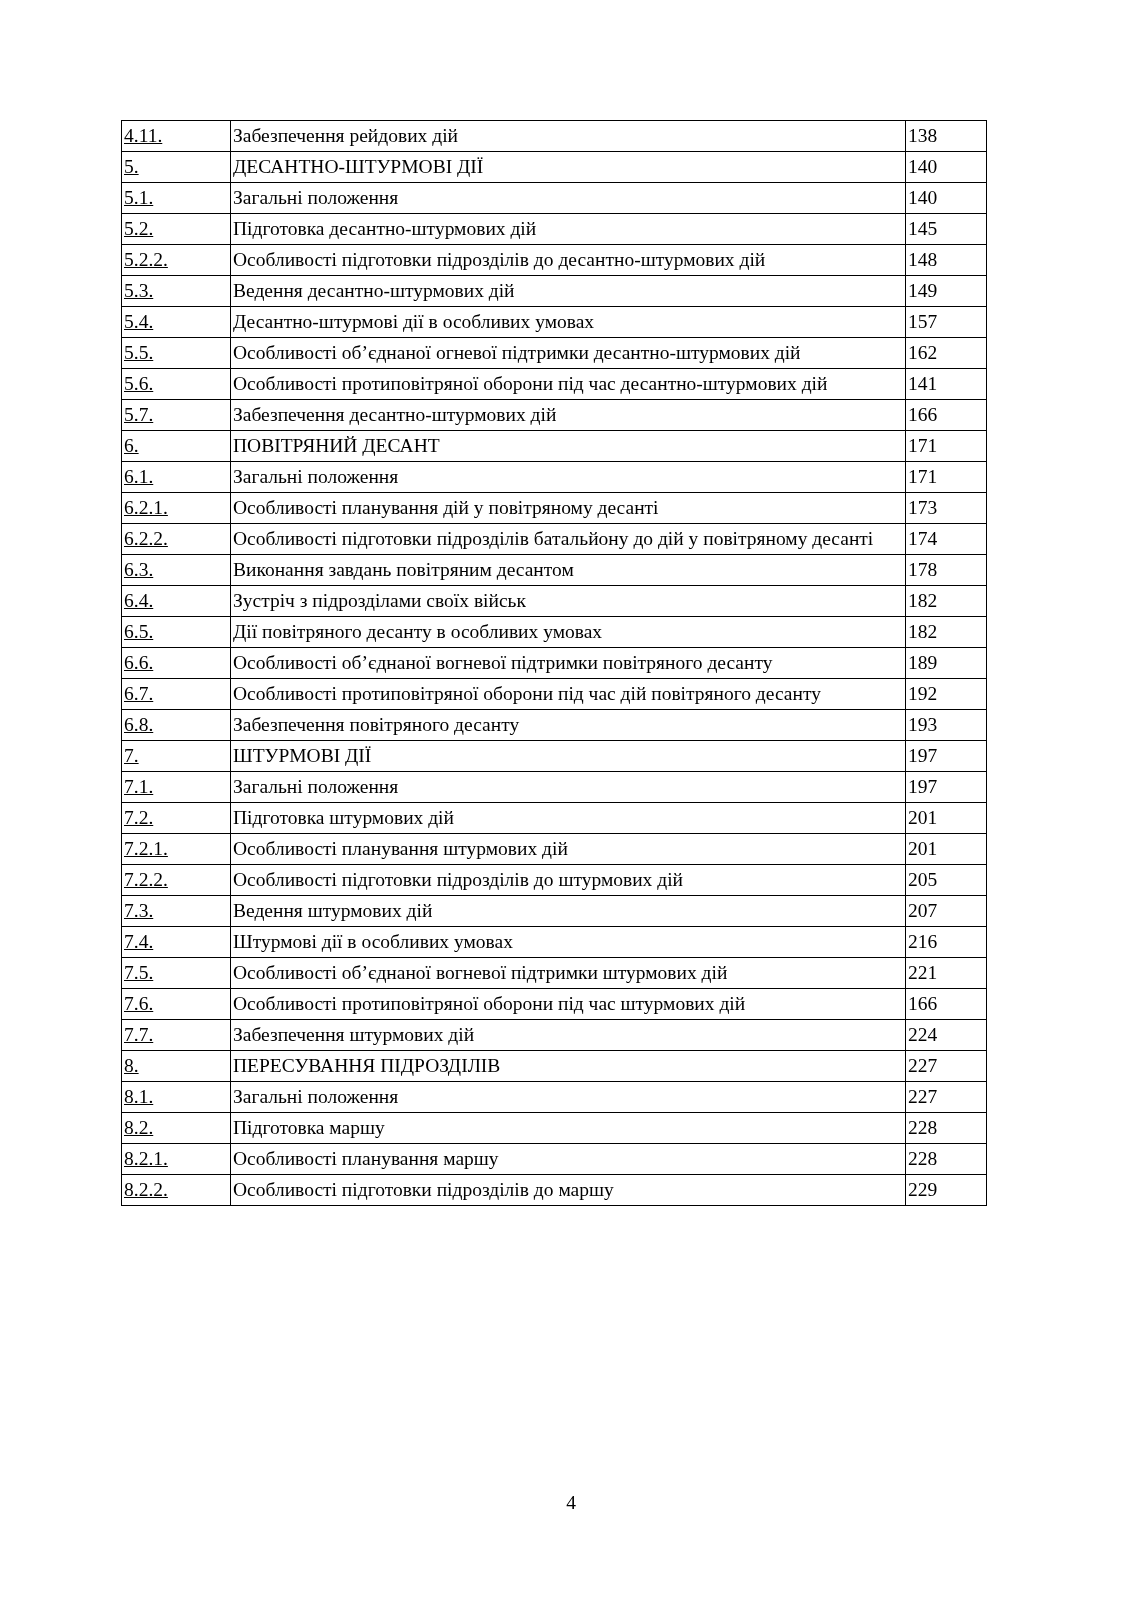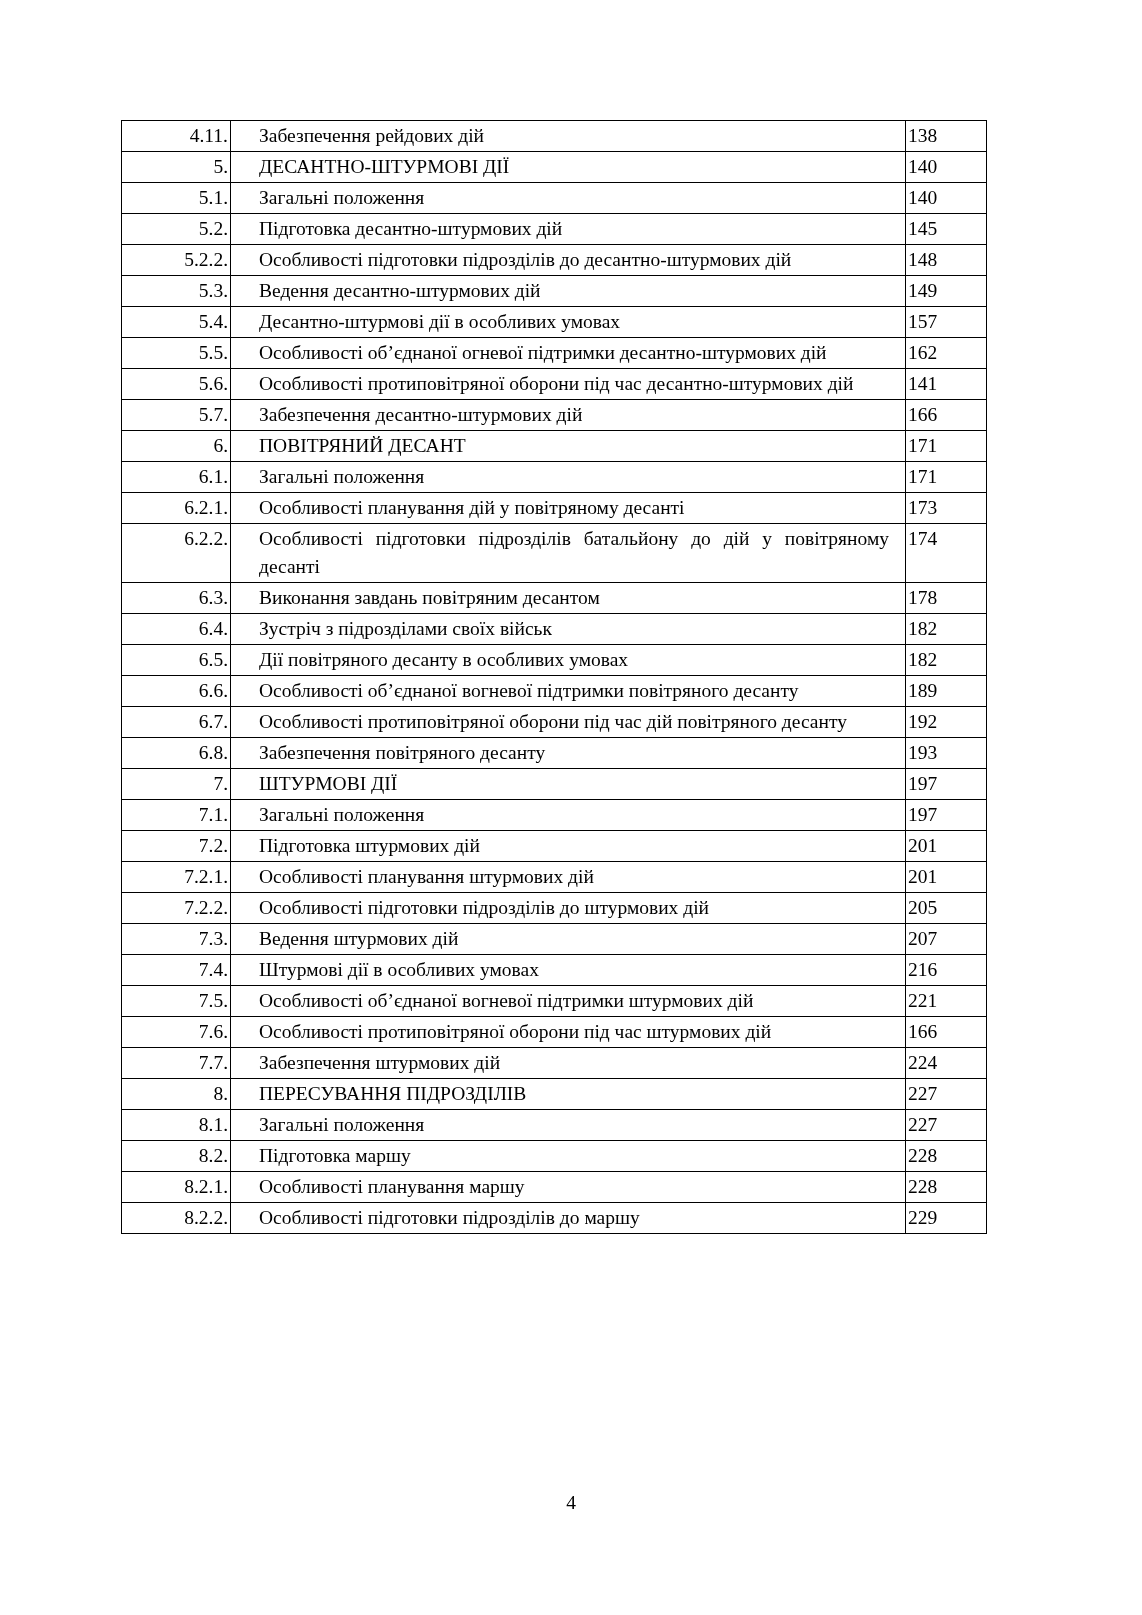--- a/index.html
+++ b/index.html
@@ -26,25 +26,26 @@
   .toc-table td {
     border: 1px solid #000000;
     vertical-align: top;
     font-size: 19.5px;
     line-height: 28px;
     padding: 1px 2px;
     word-wrap: break-word;
   }
   td.num {
     width: 104px;
-    text-align: right;
+    text-align: left;
+    text-decoration: underline;
   }
   td.title {
     text-align: justify;
-    padding-left: 28px;
+    padding-left: 2px;
     padding-right: 16px;
   }
   td.page {
     width: 76px;
     text-align: left;
   }
   .footer-page {
     position: absolute;
     left: 0;
     top: 1492px;

